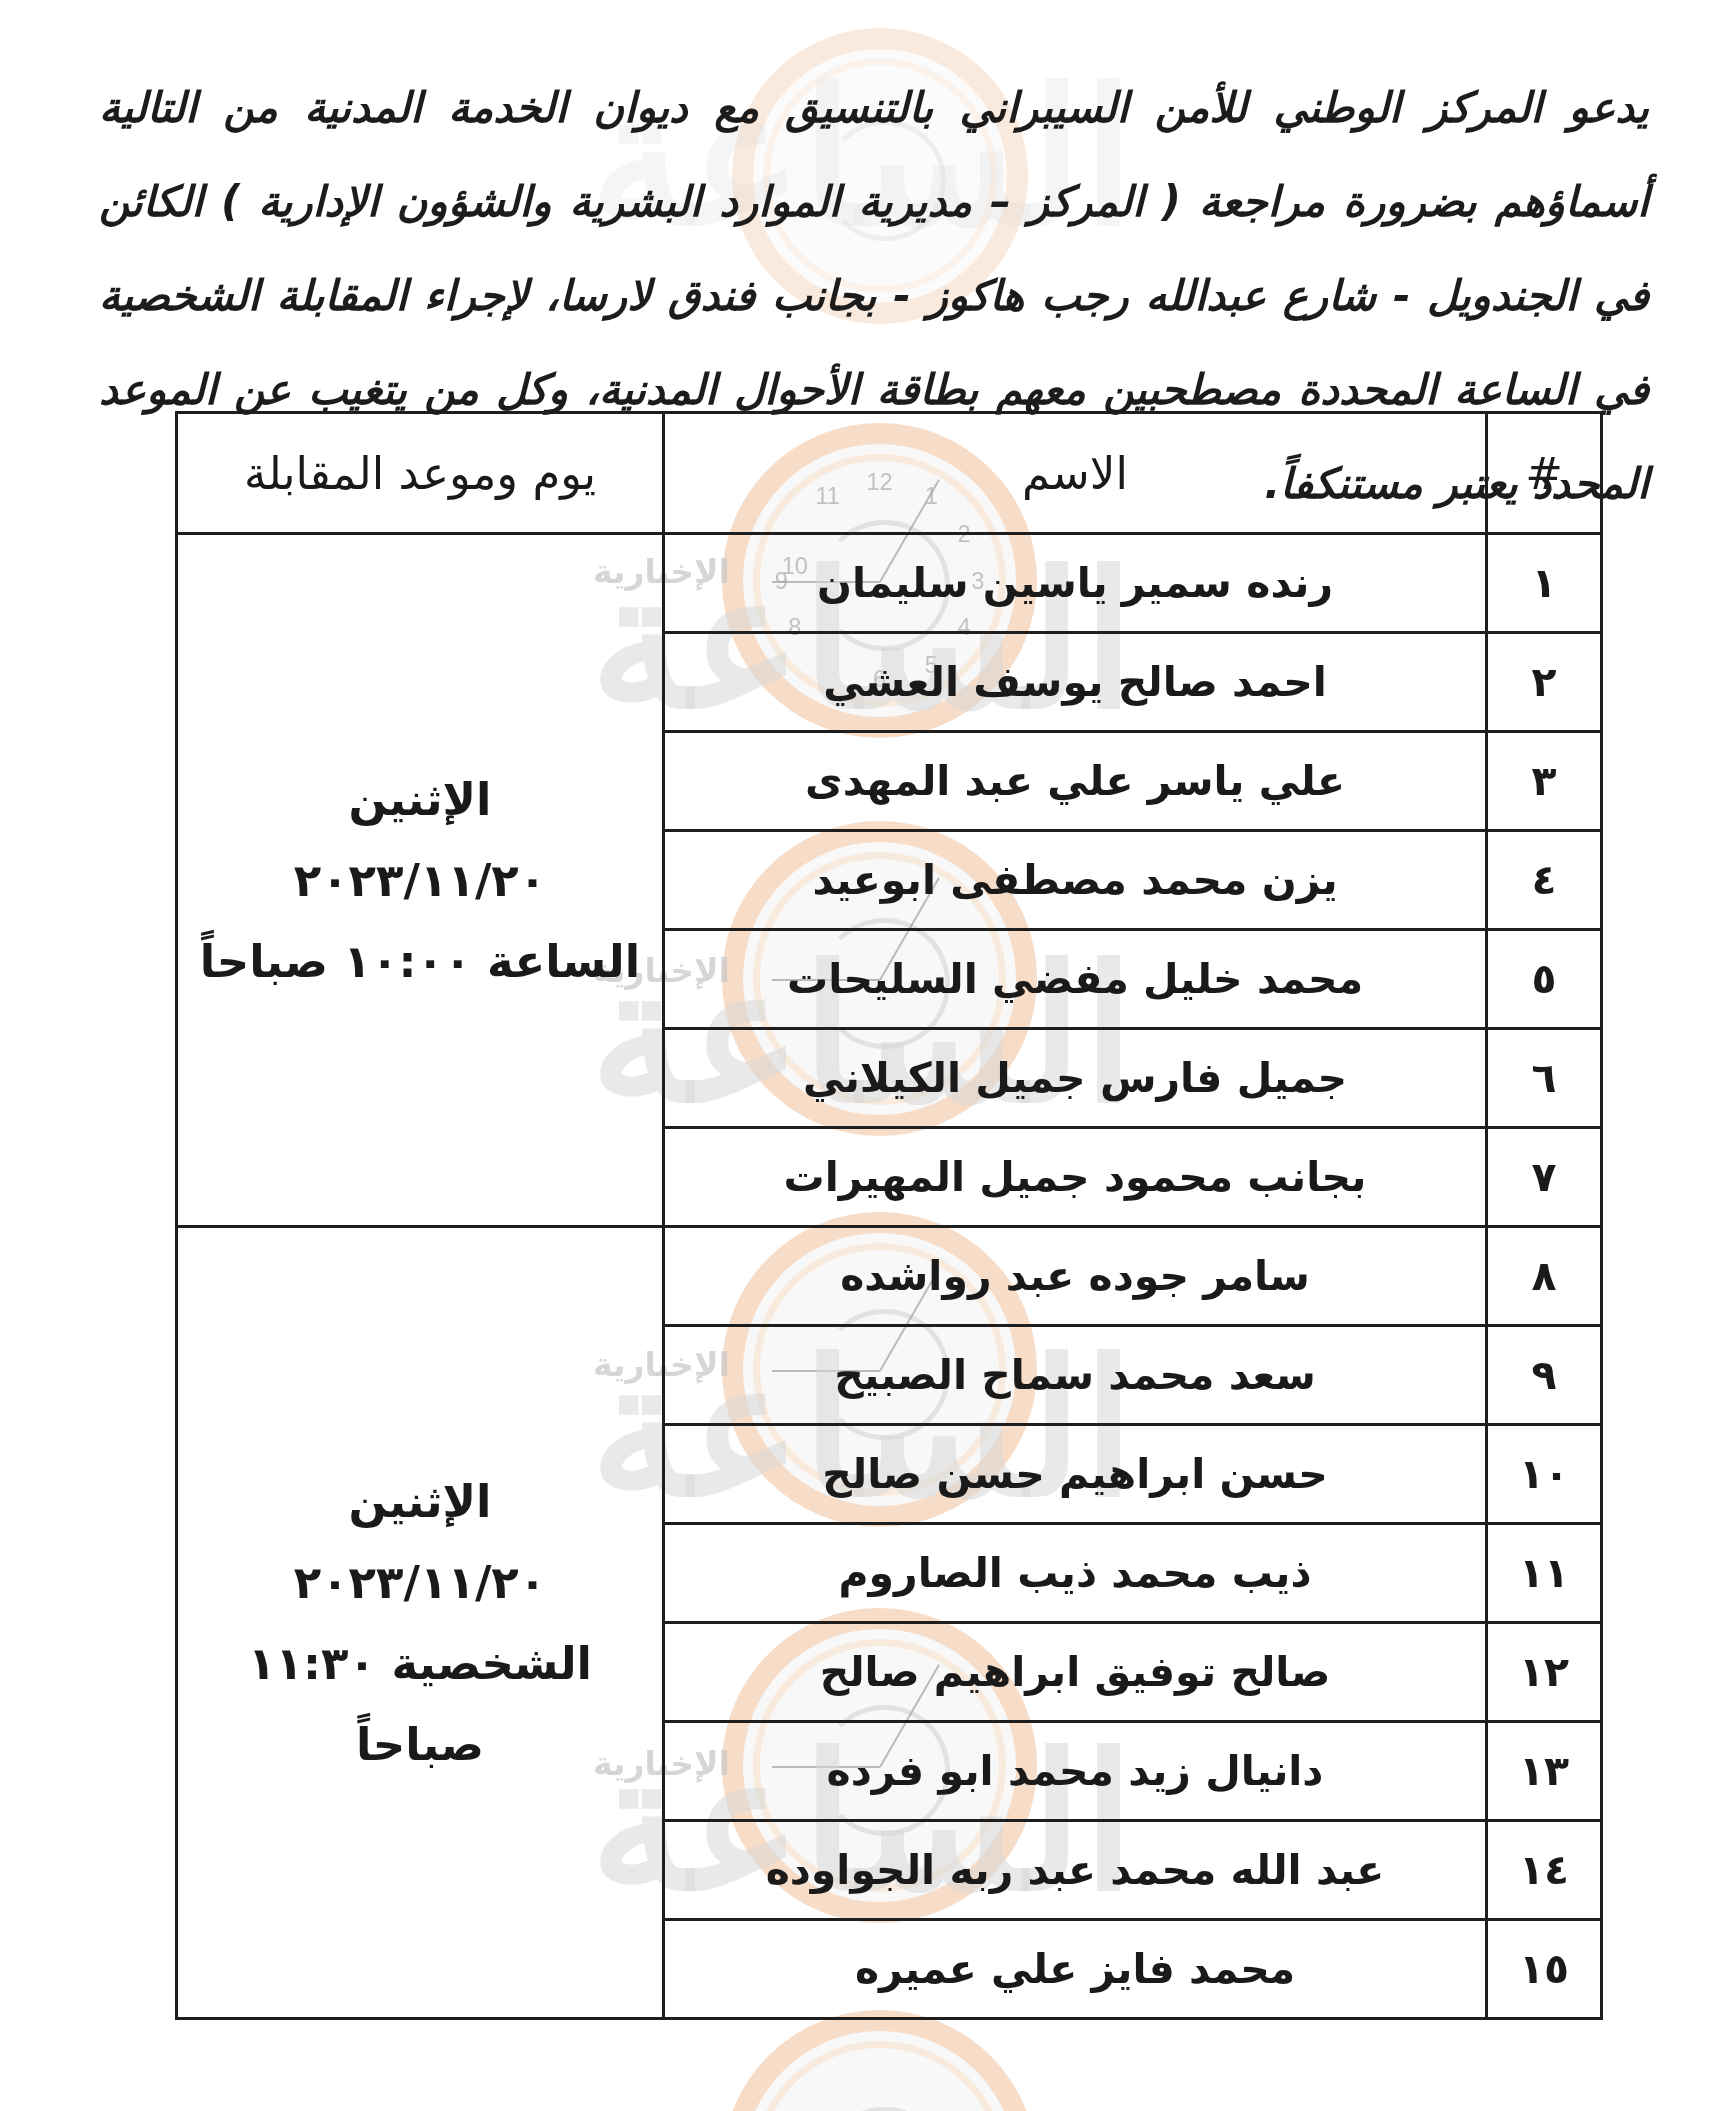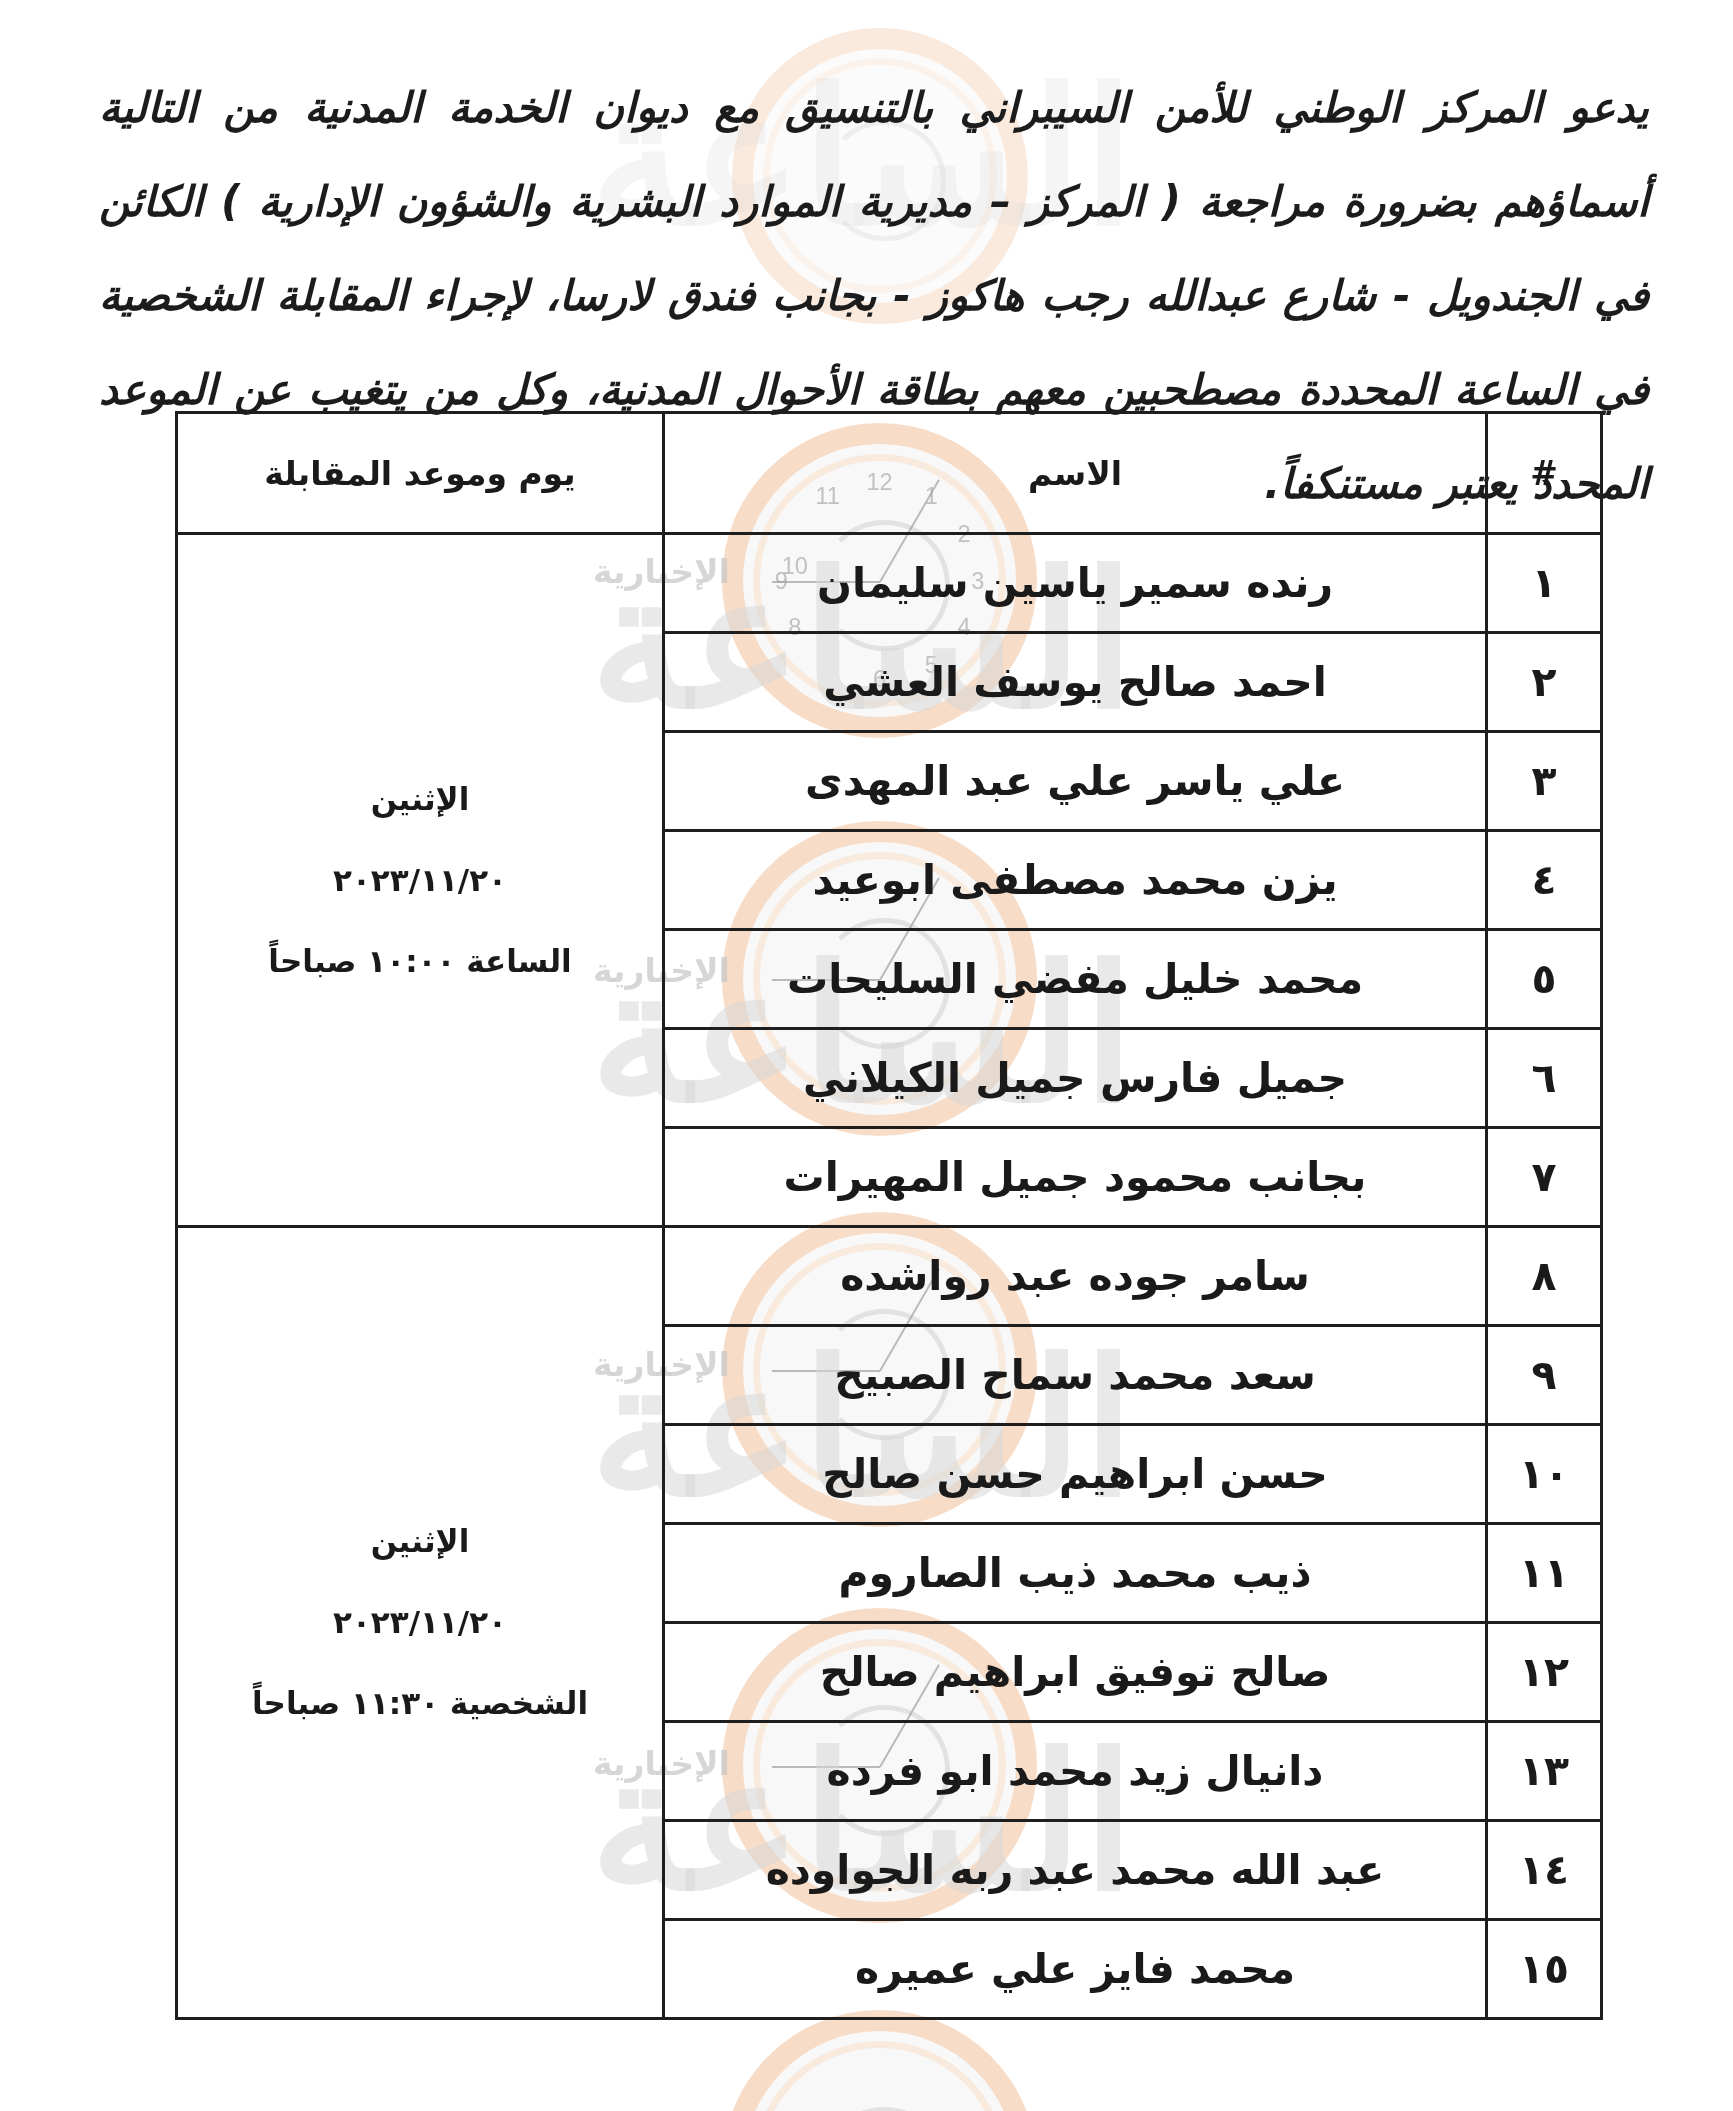--- a/index.html
+++ b/index.html
@@ -47,26 +47,26 @@
     direction: rtl; text-align: justify; text-align-last: right;
     font-size: 42px; line-height: 94px; font-weight: bold; color: #1c1c1c; font-style: italic;
   }
   table.roster {
     position: absolute; left: 175px; top: 411px; width: 1424px; z-index: 1;
     border-collapse: collapse; direction: rtl; table-layout: fixed;
   }
   table.roster td, table.roster th {
     border: 3px solid #1e1e1e; text-align: center; vertical-align: middle; padding: 0;
   }
-  table.roster th { height: 118px; font-size: 33px; font-weight: bold; }
+  table.roster th { height: 118px; font-size: 45px; font-weight: normal; }
   table.roster td { height: 96px; font-size: 41px; font-weight: bold; }
   col.c-num { width: 115px; }
   col.c-name { width: 823px; }
   col.c-sched { width: 487px; }
-  .sched-line { display: block; font-size: 31px; font-weight: bold; line-height: 81px; }
+  .sched-line { display: block; font-size: 45px; font-weight: bold; line-height: 81px; }
 </style>
 </head>
 <body>
 
 <div class="wm">
   <div class="clock" style="left:732px; top:27.6px; width:296px; height:296px; opacity:0.6;">
     <div class="inner"></div>
       <div class="swirl"></div>
   </div>
   <div class="clock" style="left:722px; top:423px; width:315px; height:315px;">

